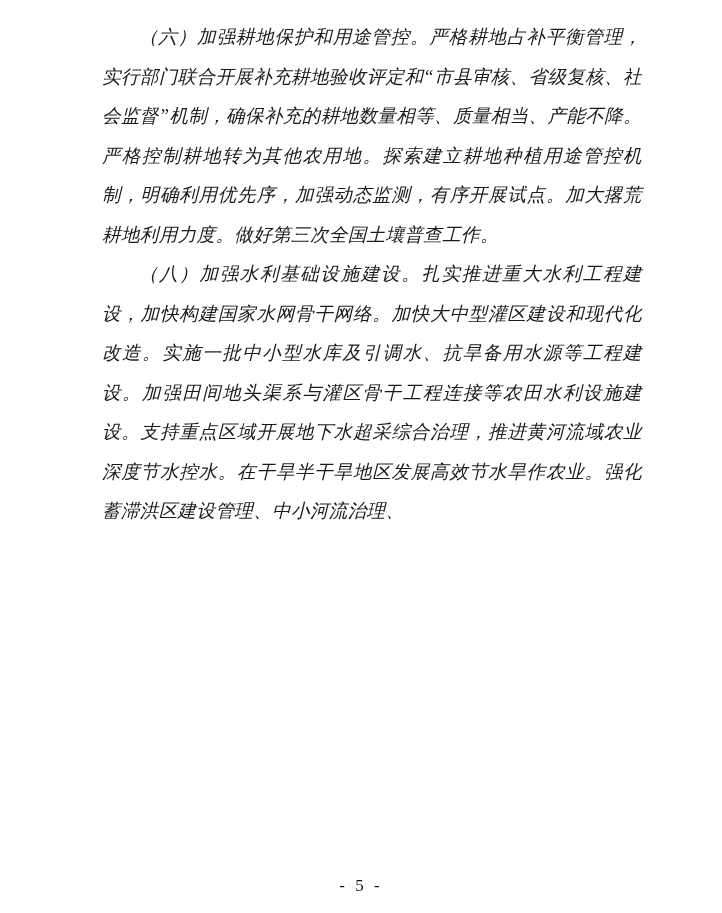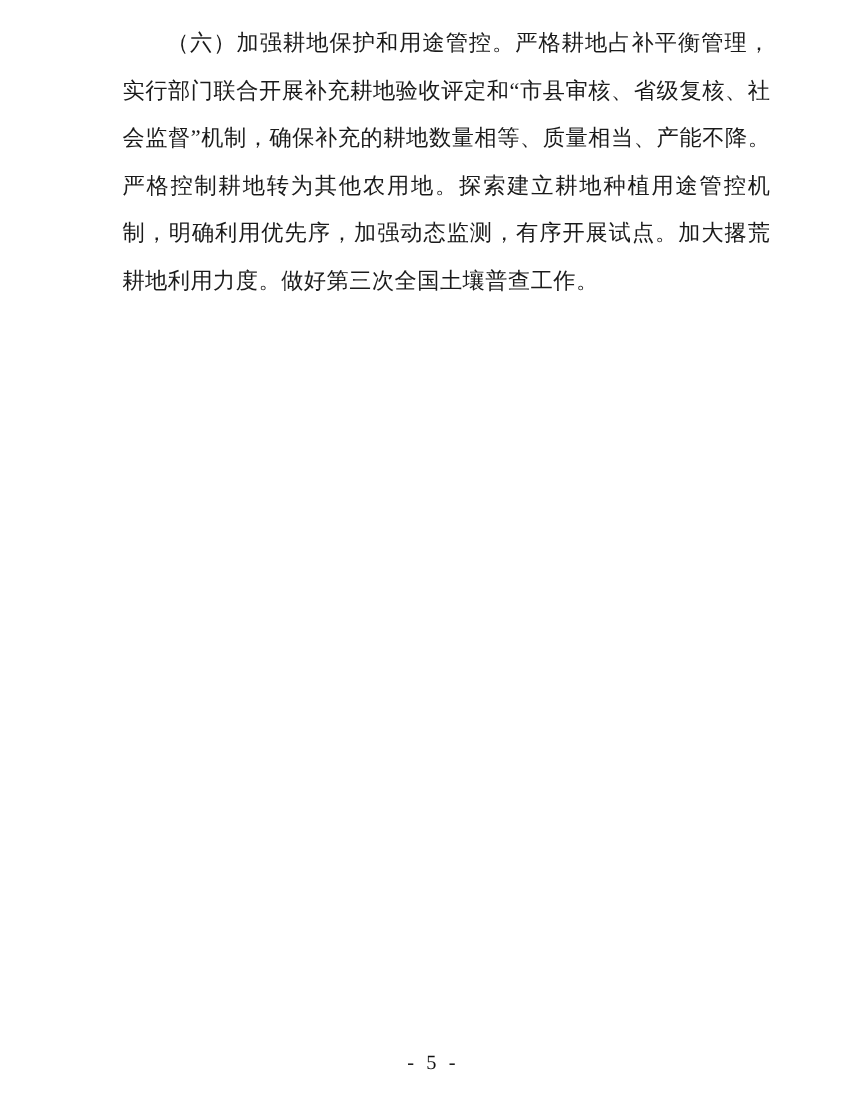--- a/index.html
+++ b/index.html
@@ -32,34 +32,36 @@
     font-size: 19px;
     font-weight: bold;
     color: #111111;
     text-indent: 2em;
     letter-spacing: 1px;
   }
   .content p {
     margin: 0;
     text-indent: 2em;
     letter-spacing: 0.4px;
+    font-style: italic;
   }
   .page-number {
     position: absolute;
     left: 0;
     top: 876px;
     width: 100%;
     text-align: center;
     font-size: 17px;
     color: #111111;
     letter-spacing: 3px;
     font-family: "Liberation Serif", "DejaVu Serif", serif;
   }
 </style>
 </head>
 <body>
 
 <div class="page">
   <div class="content">
     <p>（六）加强耕地保护和用途管控。严格耕地占补平衡管理，实行部门联合开展补充耕地验收评定和“市县审核、省级复核、社会监督”机制，确保补充的耕地数量相等、质量相当、产能不降。严格控制耕地转为其他农用地。探索建立耕地种植用途管控机制，明确利用优先序，加强动态监测，有序开展试点。加大撂荒耕地利用力度。做好第三次全国土壤普查工作。</p>
+    <p>（八）加强水利基础设施建设。扎实推进重大水利工程建设，加快构建国家水网骨干网络。加快大中型灌区建设和现代化改造。实施一批中小型水库及引调水、抗旱备用水源等工程建设。加强田间地头渠系与灌区骨干工程连接等农田水利设施建设。支持重点区域开展地下水超采综合治理，推进黄河流域农业深度节水控水。在干旱半干旱地区发展高效节水旱作农业。强化蓄滞洪区建设管理、中小河流治理、</p>
   </div>
   <div class="page-number">- 5 -</div>
 </div>
 
 </body></html>

